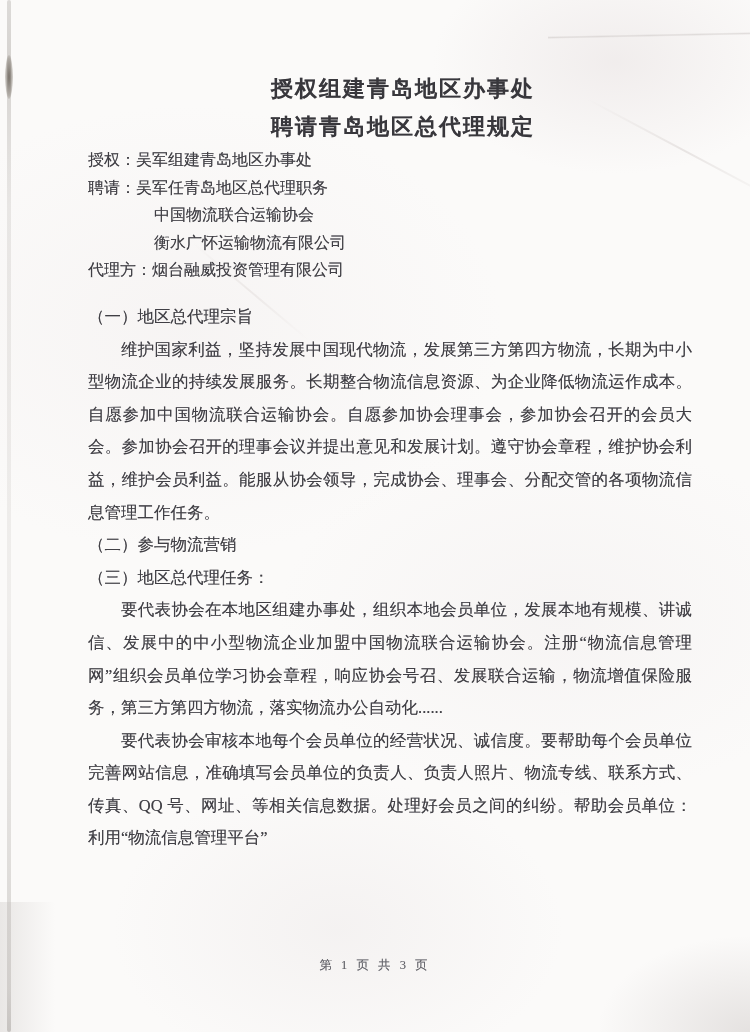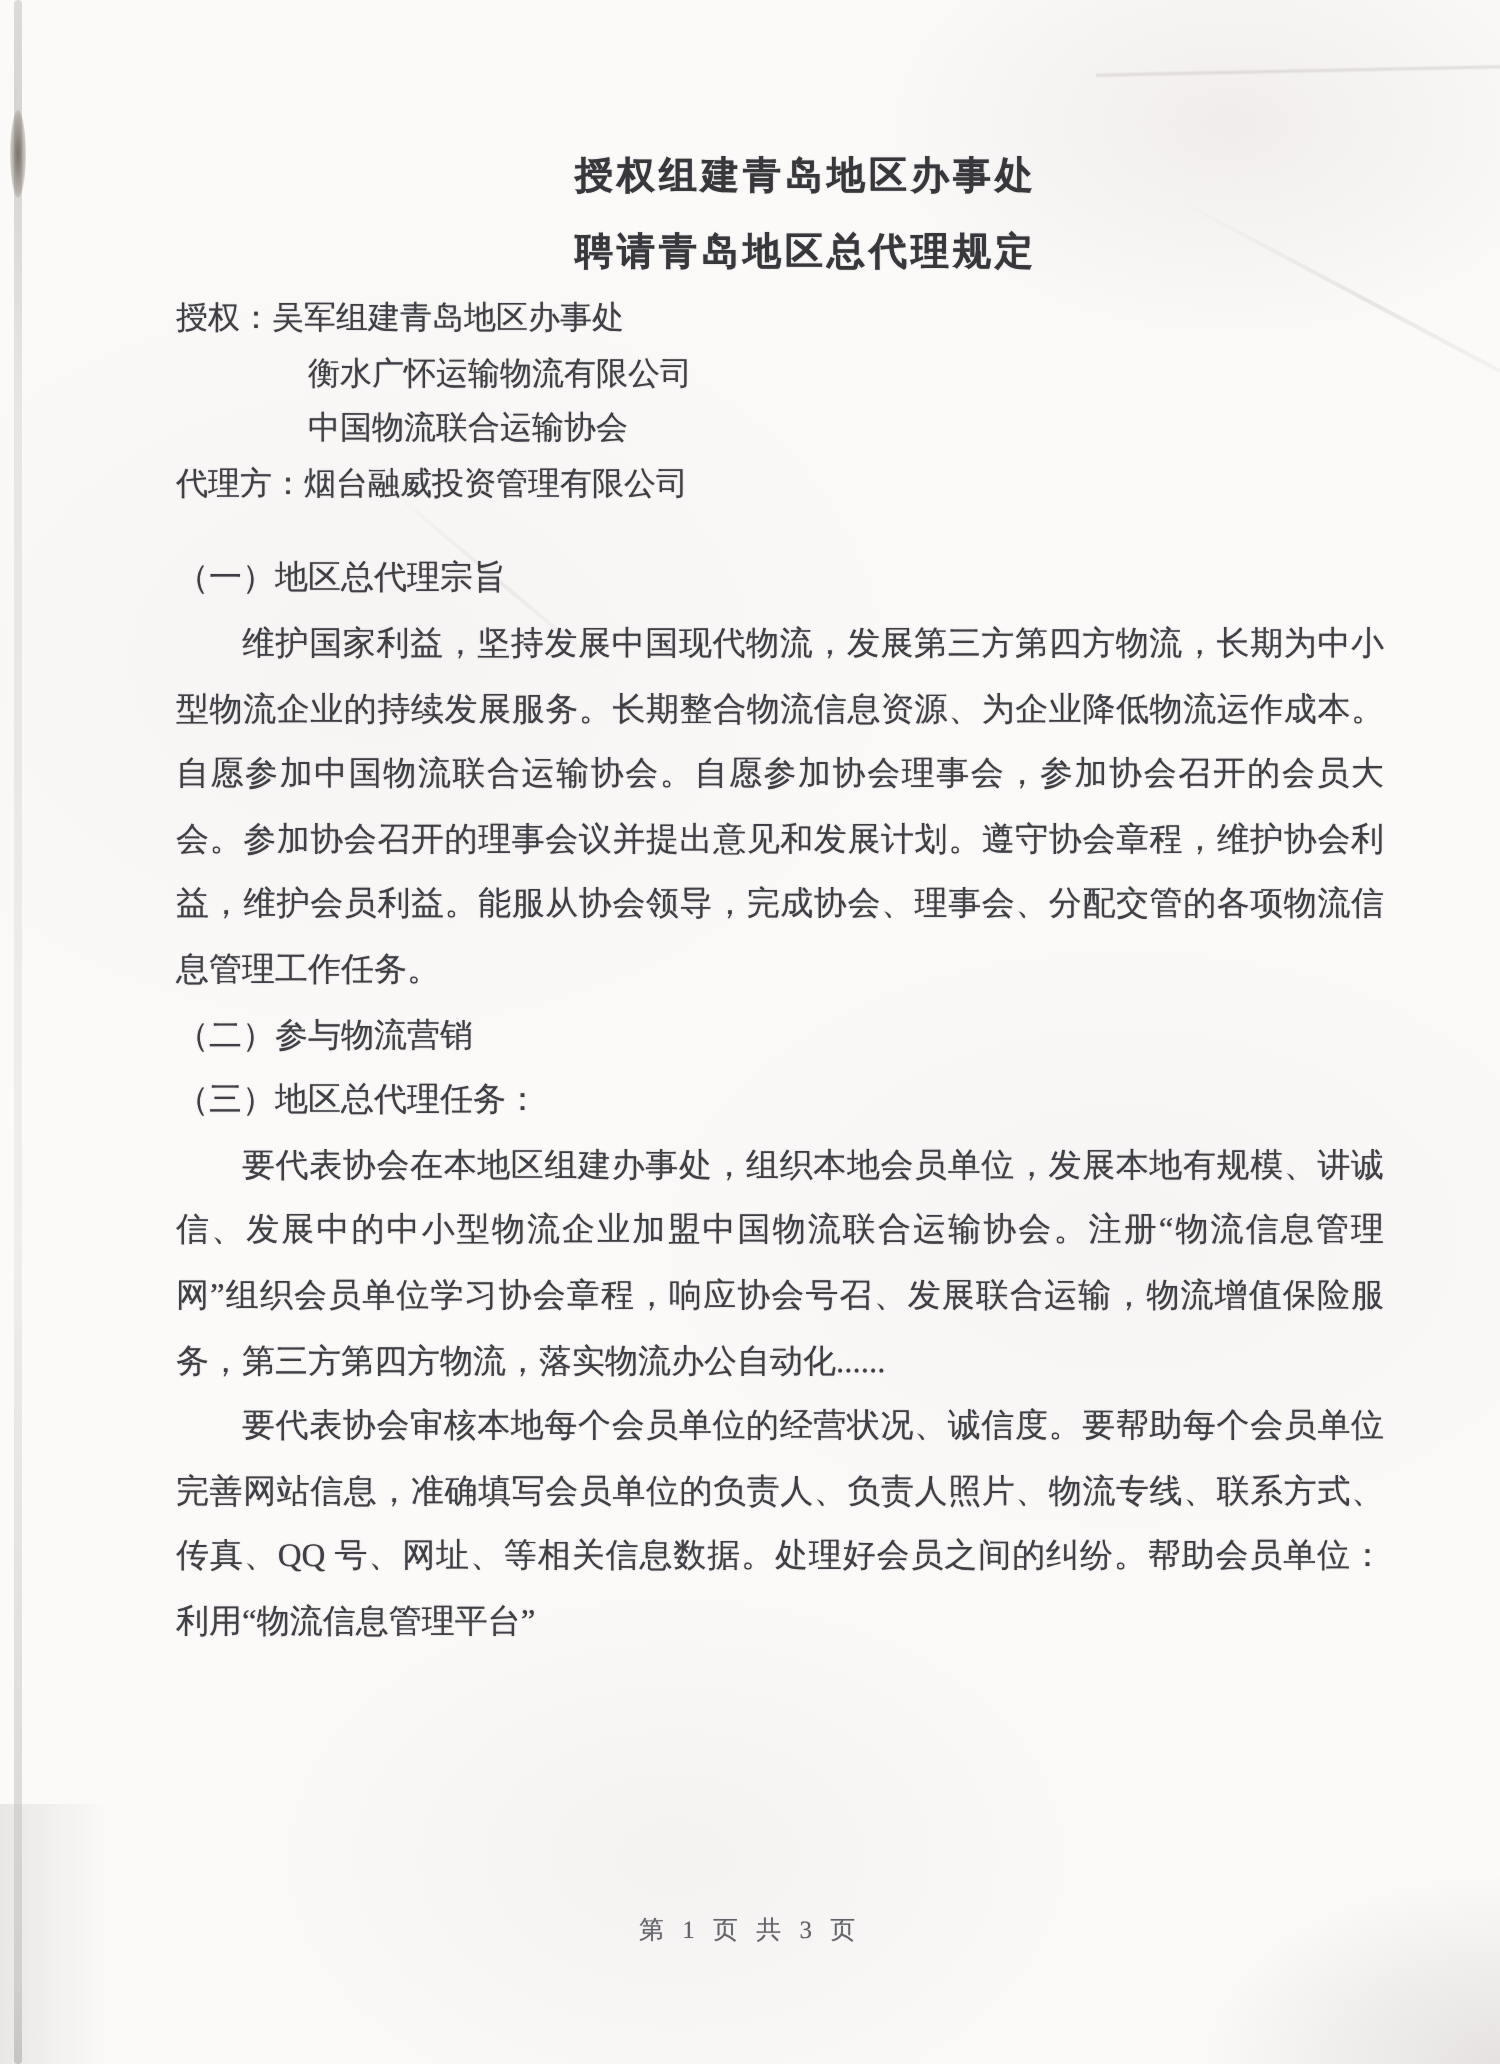--- a/index.html
+++ b/index.html
@@ -59,21 +59,21 @@
     background: linear-gradient(to right, rgba(192,187,184,0.30), transparent);
   }
   
   .content {
     position: relative;
     padding: 70px 58px 0 88px;
     text-shadow: 0 0 0.6px rgba(64,63,69,0.55);
   }
   .title-block { text-align: center; padding-left: 26px; }
   .title-line {
-    font-size: 19px; font-weight: bold; line-height: 38px;
+    font-size: 22px; font-weight: bold; line-height: 38px;
     letter-spacing: 2px; color: #38373c;
   }
   .meta { font-size: 16px; line-height: 27.6px; }
   .meta-line.cont { padding-left: 66px; }
   .doc-body {
     margin-top: 17px;
     font-size: 16.5px; line-height: 32.6px;
     text-align: justify; text-justify: inter-ideograph;
   }
   .para { text-indent: 2em; }
@@ -99,22 +99,23 @@
 
   <div class="content">
 
     <div class="title-block">
       <div class="title-line">授权组建青岛地区办事处</div>
       <div class="title-line">聘请青岛地区总代理规定</div>
     </div>
 
     <div class="meta">
       <div class="meta-line"><span>授权：</span><span>吴军组建青岛地区办事处</span></div>
+      <div class="meta-line"><span>聘请：</span><span>吴军任青岛地区总代理职务</span></div>
+      <div class="meta-line cont"><span></span><span>中国物流联合运输协会</span></div>
       <div class="meta-line cont"><span></span><span>衡水广怀运输物流有限公司</span></div>
-      <div class="meta-line cont"><span></span><span>中国物流联合运输协会</span></div>
       <div class="meta-line"><span>代理方：</span><span>烟台融威投资管理有限公司</span></div>
     </div>
 
     <div class="doc-body">
       <div class="section-heading">（一）地区总代理宗旨</div>
       <p class="para">维护国家利益，坚持发展中国现代物流，发展第三方第四方物流，长期为中小型物流企业的持续发展服务。长期整合物流信息资源、为企业降低物流运作成本。自愿参加中国物流联合运输协会。自愿参加协会理事会，参加协会召开的会员大会。参加协会召开的理事会议并提出意见和发展计划。遵守协会章程，维护协会利益，维护会员利益。能服从协会领导，完成协会、理事会、分配交管的各项物流信息管理工作任务。</p>
 
       <div class="section-heading">（二）参与物流营销</div>
 
       <div class="section-heading">（三）地区总代理任务：</div>

